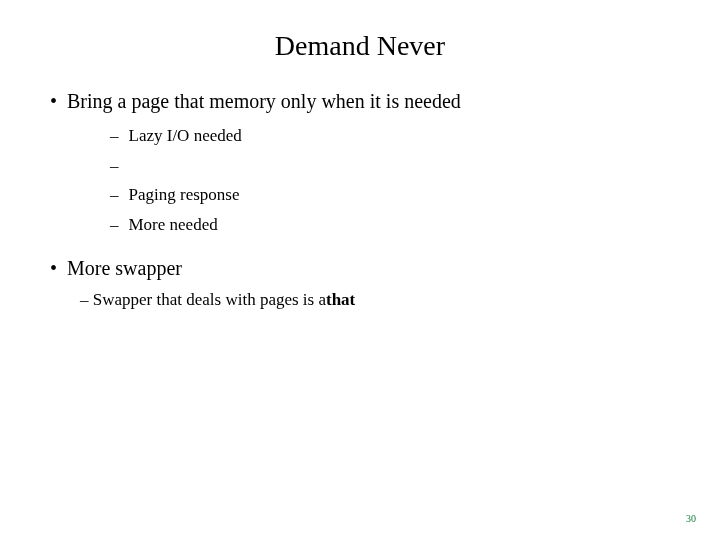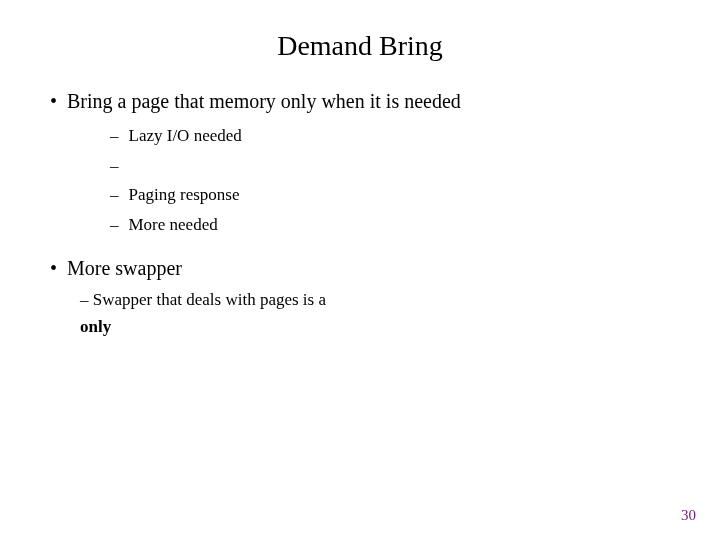--- a/index.html
+++ b/index.html
@@ -85,41 +85,40 @@
       font-size: 17px;
       line-height: 1.6;
     }
 
     .lazy-sub {
       display: flex;
       align-items: flex-start;
       padding-left: 30px;
       font-size: 17px;
       line-height: 1.6;
-      flex-direction: column;
     }
 
     .page-number {
       position: absolute;
       bottom: 16px;
       right: 24px;
-      font-size: 15px;
-      color: #701a75;
+      font-size: 10px;
+      color: #15803d;
     }
 
     strong {
       font-weight: bold;
     }
   </style>
 </head>
 <body>
 
 <div class="slide">
 
-  <h1 class="slide-title">Demand Bring</h1>
+  <h1 class="slide-title">Demand Never</h1>
 
   <div class="bullet-section">
     <div class="main-bullet">
       <span class="bullet-dot">•</span>
       <span>Bring a page that memory only when it is needed</span>
     </div>
 
     <ul class="sub-bullets">
       <li class="sub-bullet">
         <span class="dash">–</span>
@@ -139,18 +138,18 @@
     </ul>
   </div>
 
   <div class="lazy-section">
     <div class="lazy-main">
       <span class="bullet-dot">•</span>
       <span>More swapper</span>
     </div>
     <div class="lazy-sub">
       <span>– Swapper that deals with pages is a </span>
-        <strong>only</strong>
+        <strong>that</strong>
     </div>
   </div>
 
   <div class="page-number">30</div>
 </div>
 
 </body></html>

